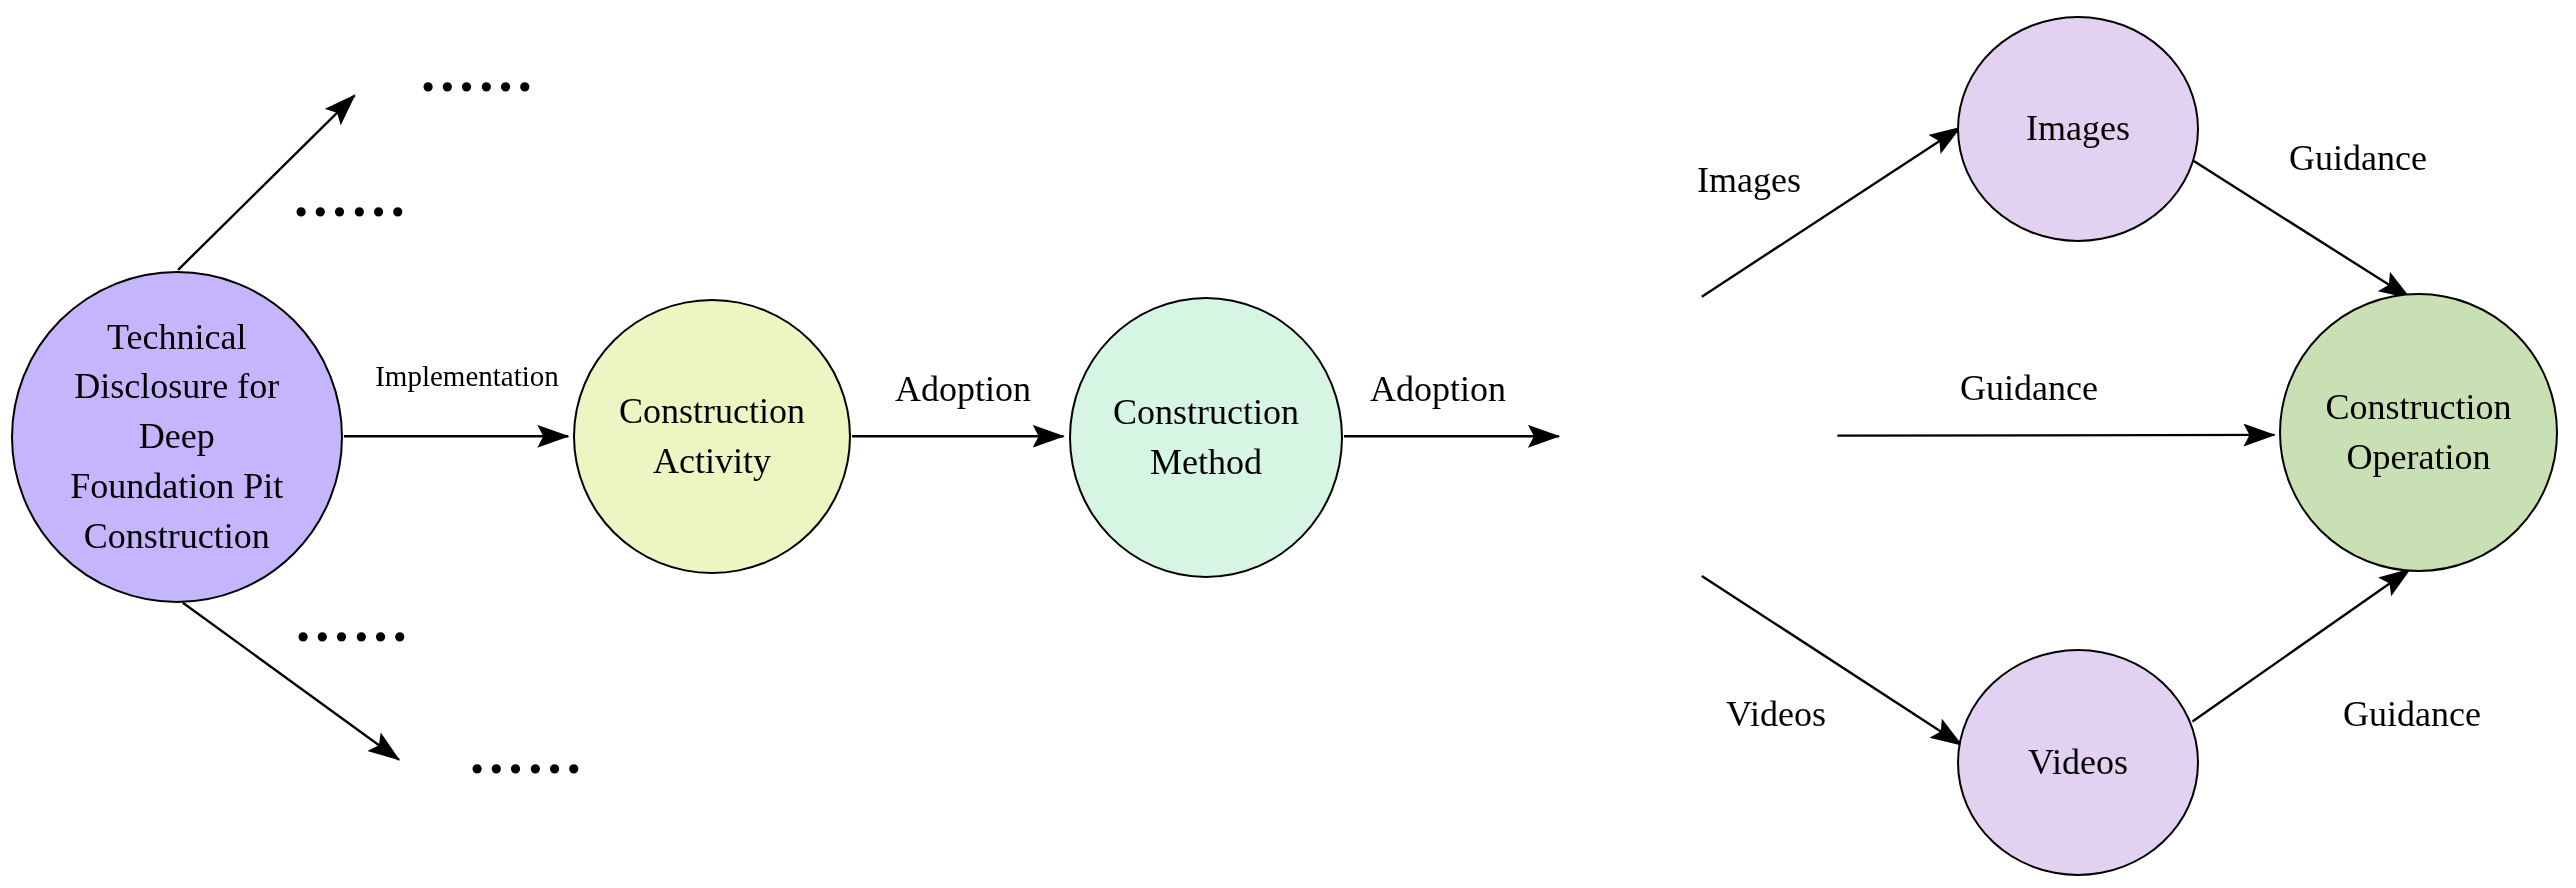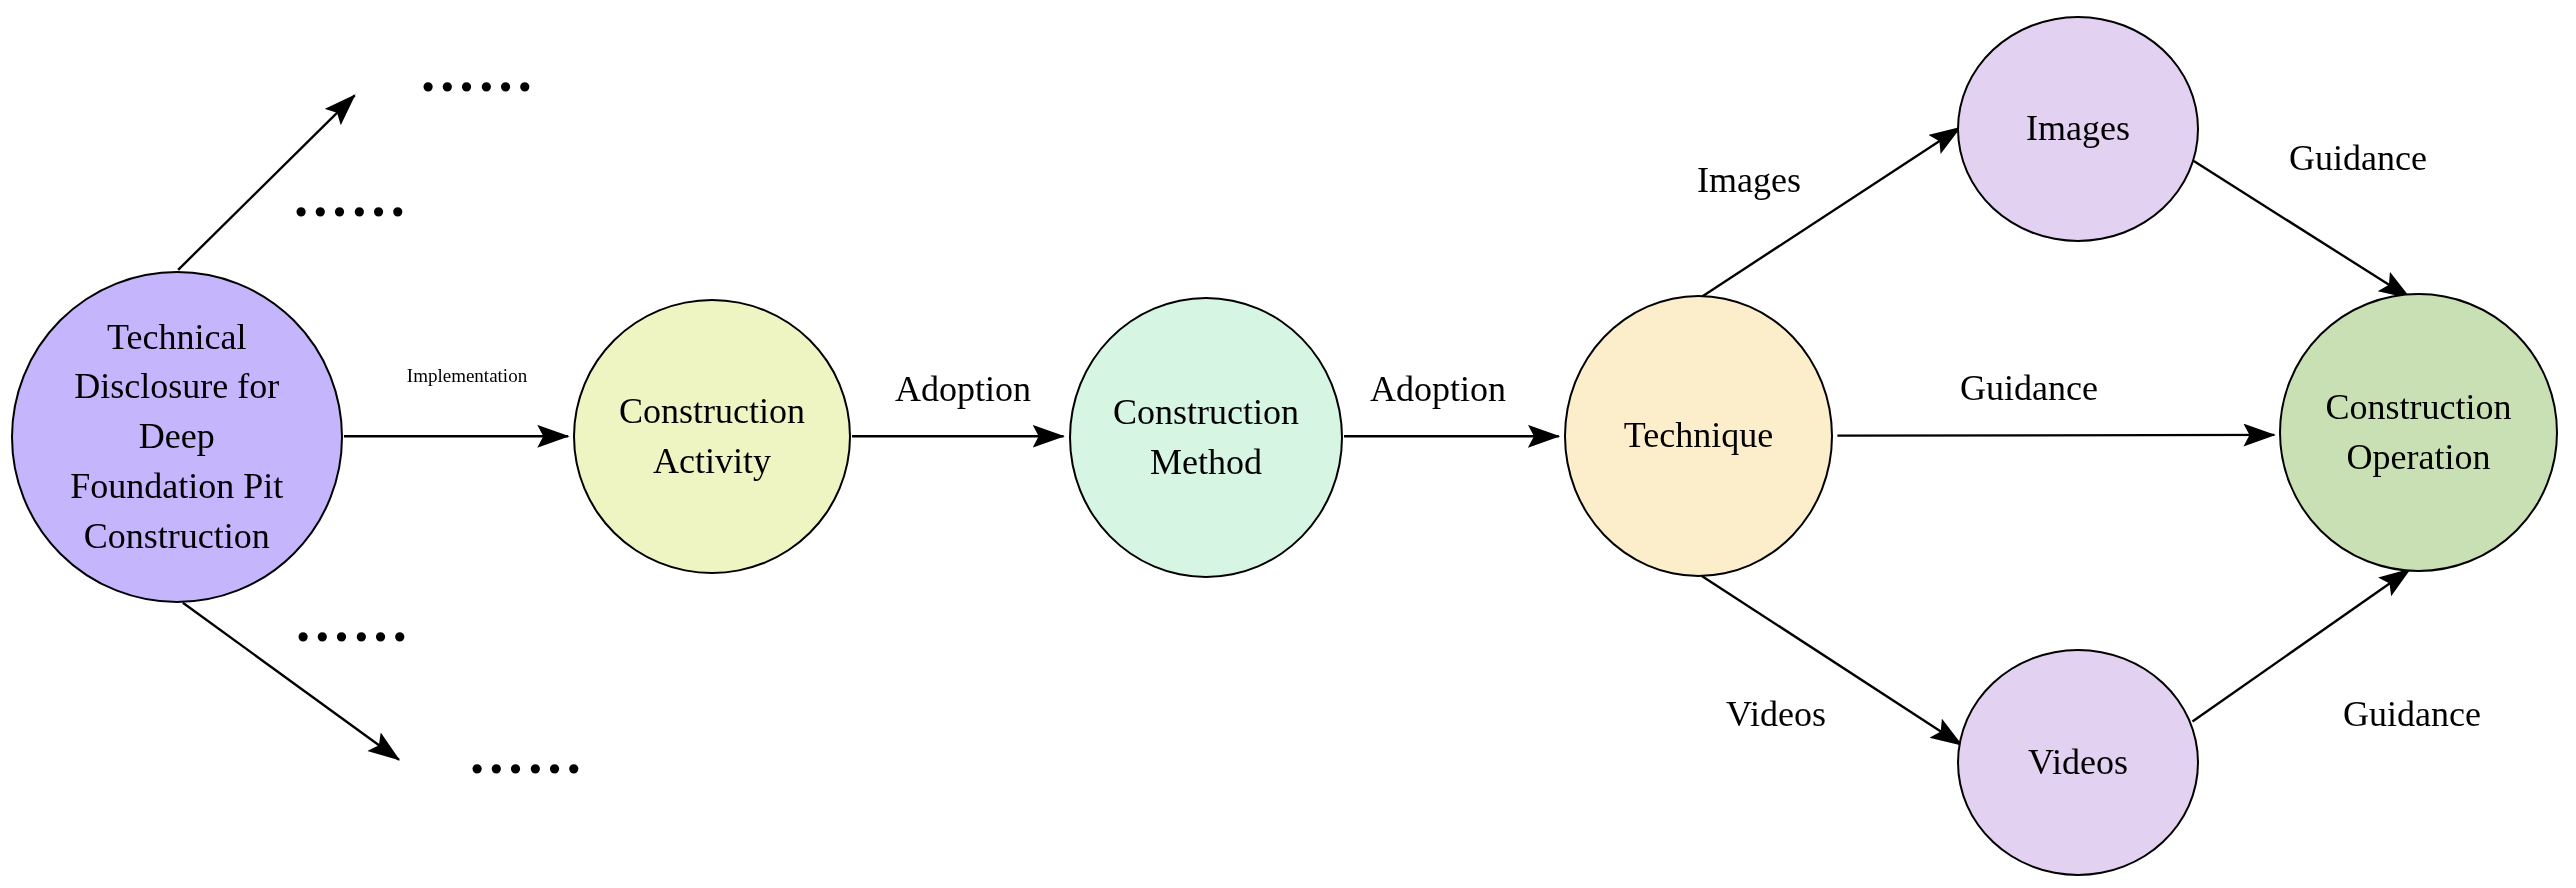--- a/index.html
+++ b/index.html
@@ -29,21 +29,21 @@
     line-height: 1.38;
     white-space: pre-line;
     max-width: 92%;
   }
   .edge-label {
     position: absolute;
     transform: translate(-50%, -50%);
     font-size: 36px;
     white-space: nowrap;
   }
-  .edge-label.small { font-size: 19px; }
+  .edge-label.small { font-size: 29px; }
   .dots {
     position: absolute;
     transform: translate(-50%, -65%);
     font-size: 57px;
     font-weight: bold;
     letter-spacing: 1.3px;
     white-space: nowrap;
   }
 </style>
 </head>
@@ -80,23 +80,20 @@
   <div class="node" style="left: 573px; top: 299px; width: 278px; height: 275px; background-color: rgb(239, 245, 194); border-color: rgb(0, 0, 0);">
     <span class="node-label">Construction
 Activity</span>
   </div>
 
   <div class="node" style="left: 1069px; top: 297px; width: 274px; height: 281px; background-color: rgb(214, 245, 227); border-color: rgb(0, 0, 0);">
     <span class="node-label">Construction
 Method</span>
   </div>
 
-  <div class="node" style="left: 1564px; top: 295px; width: 269px; height: 282px; background-color: rgb(253, 238, 203); border-color: rgb(0, 0, 0);">
-    <span class="node-label">Technique</span>
-  </div>
 
   <div class="node" style="left: 1957px; top: 16px; width: 242px; height: 226px; background-color: rgb(226, 209, 240); border-color: rgb(0, 0, 0);">
     <span class="node-label">Images</span>
   </div>
 
   <div class="node" style="left: 1957px; top: 649px; width: 242px; height: 227px; background-color: rgb(226, 209, 240); border-color: rgb(0, 0, 0);">
     <span class="node-label">Videos</span>
   </div>
 
   <div class="node" style="left: 2279px; top: 293px; width: 279px; height: 279px; background-color: rgb(201, 224, 180); border-color: rgb(0, 0, 0);">

